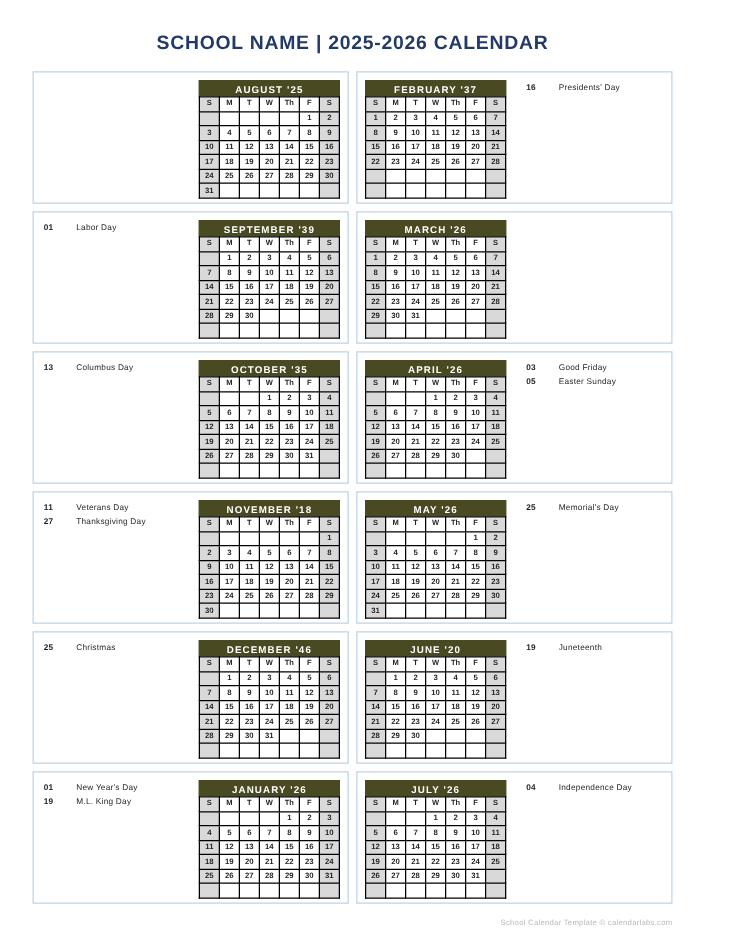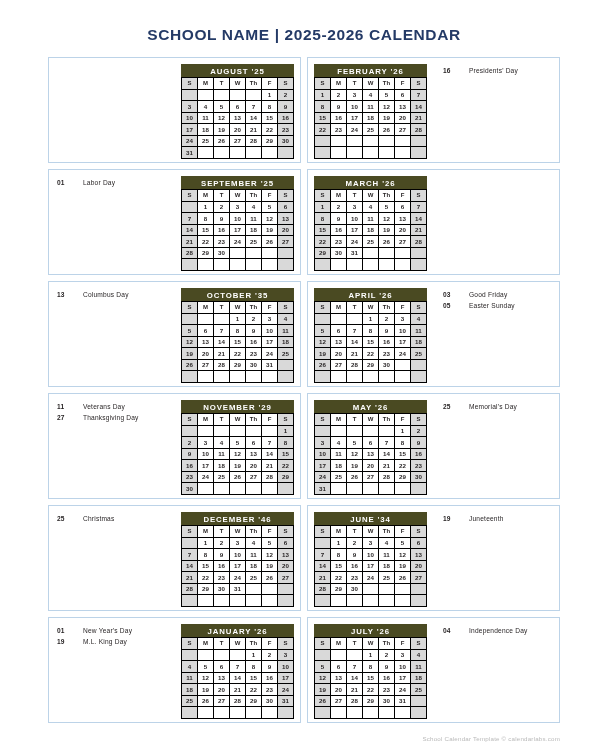--- a/index.html
+++ b/index.html
@@ -14,21 +14,20 @@
     -webkit-font-smoothing: antialiased;
     overflow: hidden;
   }
 
   .page {
     position: relative;
     width: 564px;
     height: 750px;
     box-sizing: border-box;
     padding: 0 26px;
-    margin-left: 22px;
   }
 
   
   .title {
     text-align: center;
     color: #243a66;
     font-size: 15.5px;
     font-weight: bold;
     letter-spacing: 0.6px;
     padding-top: 26px;
@@ -228,21 +227,21 @@
                   <td class="blank"></td>
                   <td class="we blank"></td>
                 </tr>
               </tbody>
             </table>
           </div>
         </div>
         <div class="half right">
           <div class="cal-wrap">
             <table class="cal">
-              <caption>FEBRUARY '26</caption>
+              <caption>FEBRUARY '37</caption>
               <thead>
                 <tr>
                   <th class="we">S</th>
                   <th>M</th>
                   <th>T</th>
                   <th>W</th>
                   <th>Th</th>
                   <th>F</th>
                   <th class="we">S</th>
                 </tr>
@@ -316,21 +315,21 @@
       <div class="row">
         <div class="half left">
           <div class="notes">
             <div class="note">
               <span class="note-date">01</span>
               <span class="note-label">Labor Day</span>
             </div>
           </div>
           <div class="cal-wrap">
             <table class="cal">
-              <caption>SEPTEMBER '25</caption>
+              <caption>SEPTEMBER '39</caption>
               <thead>
                 <tr>
                   <th class="we">S</th>
                   <th>M</th>
                   <th>T</th>
                   <th>W</th>
                   <th>Th</th>
                   <th>F</th>
                   <th class="we">S</th>
                 </tr>
@@ -643,21 +642,21 @@
               <span class="note-date">11</span>
               <span class="note-label">Veterans Day</span>
             </div>
             <div class="note">
               <span class="note-date">27</span>
               <span class="note-label">Thanksgiving Day</span>
             </div>
           </div>
           <div class="cal-wrap">
             <table class="cal">
-              <caption>NOVEMBER '29</caption>
+              <caption>NOVEMBER '18</caption>
               <thead>
                 <tr>
                   <th class="we">S</th>
                   <th>M</th>
                   <th>T</th>
                   <th>W</th>
                   <th>Th</th>
                   <th>F</th>
                   <th class="we">S</th>
                 </tr>
@@ -879,21 +878,21 @@
                   <td class="blank"></td>
                   <td class="we blank"></td>
                 </tr>
               </tbody>
             </table>
           </div>
         </div>
         <div class="half right">
           <div class="cal-wrap">
             <table class="cal">
-              <caption>JUNE '34</caption>
+              <caption>JUNE '20</caption>
               <thead>
                 <tr>
                   <th class="we">S</th>
                   <th>M</th>
                   <th>T</th>
                   <th>W</th>
                   <th>Th</th>
                   <th>F</th>
                   <th class="we">S</th>
                 </tr>

